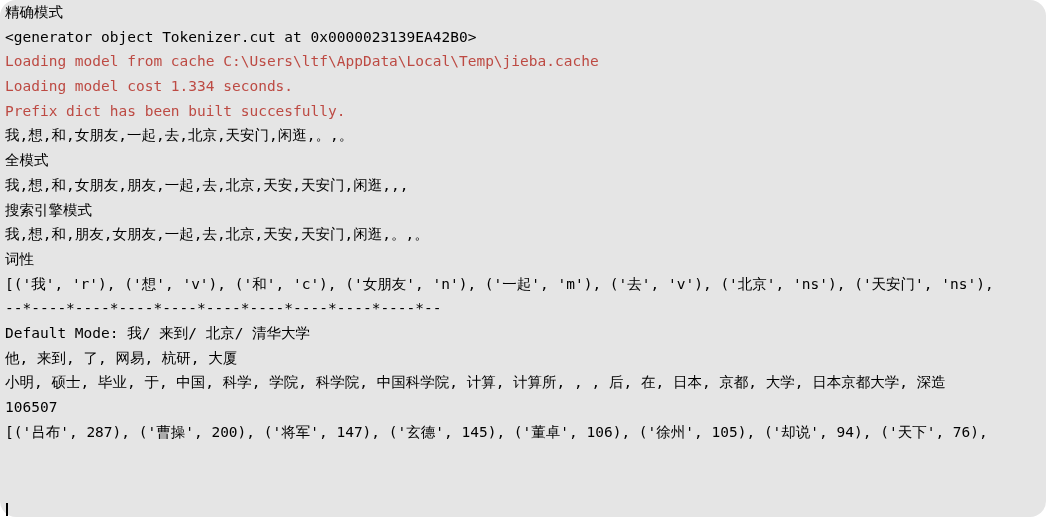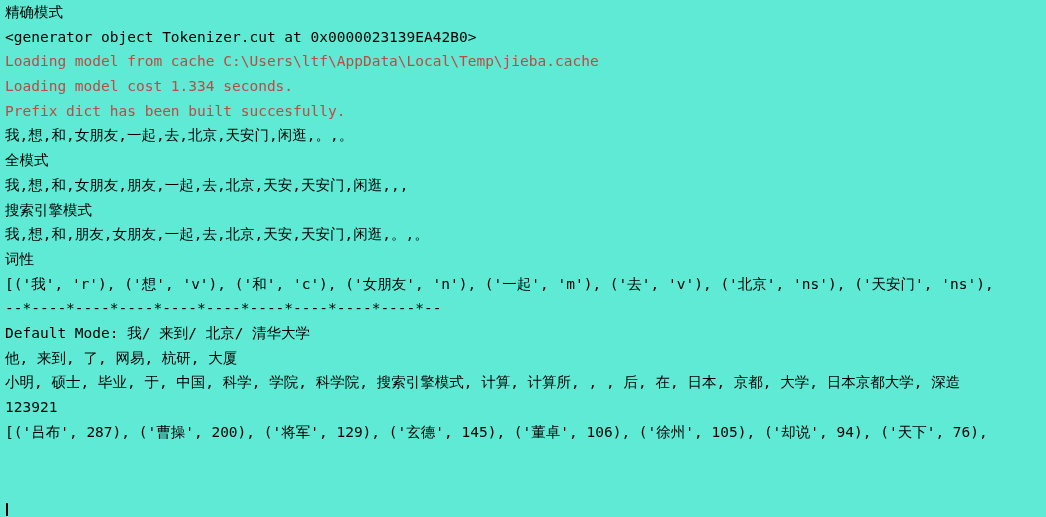--- a/index.html
+++ b/index.html
@@ -10,23 +10,24 @@
   body {
     width: 1046px;
     height: 517px;
     overflow: hidden;
     font-family: "DejaVu Sans Mono", "Liberation Mono", monospace;
   }
   #console {
     position: relative;
     width: 1046px;
     height: 517px;
-    background: #5eead4;
+    background: #e5e5e5;
     padding: 0;
     box-sizing: border-box;
+    border-radius: 16px;
   }
   .line {
     font-family: "DejaVu Sans Mono", "Liberation Mono", monospace;
     font-size: 14.5px;
     line-height: 24.7px;
     height: 24.7px;
     white-space: pre;
     color: #000000;
     letter-spacing: 0px;
     padding-left: 5px;
@@ -61,19 +62,19 @@
   <div class="line">我,想,和,女朋友,一起,去,北京,天安门,闲逛,。,。</div>
   <div class="line">全模式</div>
   <div class="line">我,想,和,女朋友,朋友,一起,去,北京,天安,天安门,闲逛,,,</div>
   <div class="line">搜索引擎模式</div>
   <div class="line">我,想,和,朋友,女朋友,一起,去,北京,天安,天安门,闲逛,。,。</div>
   <div class="line">词性</div>
   <div class="line">[('我', 'r'), ('想', 'v'), ('和', 'c'), ('女朋友', 'n'), ('一起', 'm'), ('去', 'v'), ('北京', 'ns'), ('天安门', 'ns'),</div>
   <div class="line">--*----*----*----*----*----*----*----*----*----*--</div>
   <div class="line">Default Mode: 我/ 来到/ 北京/ 清华大学</div>
   <div class="line">他, 来到, 了, 网易, 杭研, 大厦</div>
-  <div class="line">小明, 硕士, 毕业, 于, 中国, 科学, 学院, 科学院, 搜索引擎模式, 计算, 计算所, , , 后, 在, 日本, 京都, 大学, 日本京都大学, 深造</div>
-  <div class="line">123921</div>
-  <div class="line">[('吕布', 287), ('曹操', 200), ('将军', 129), ('玄德', 145), ('董卓', 106), ('徐州', 105), ('却说', 94), ('天下', 76),</div>
+  <div class="line">小明, 硕士, 毕业, 于, 中国, 科学, 学院, 科学院, 中国科学院, 计算, 计算所, , , 后, 在, 日本, 京都, 大学, 日本京都大学, 深造</div>
+  <div class="line">106507</div>
+  <div class="line">[('吕布', 287), ('曹操', 200), ('将军', 147), ('玄德', 145), ('董卓', 106), ('徐州', 105), ('却说', 94), ('天下', 76),</div>
   <div class="line blank"> </div>
 
   <div class="caret"></div>
 </div>
 
 </body></html>

